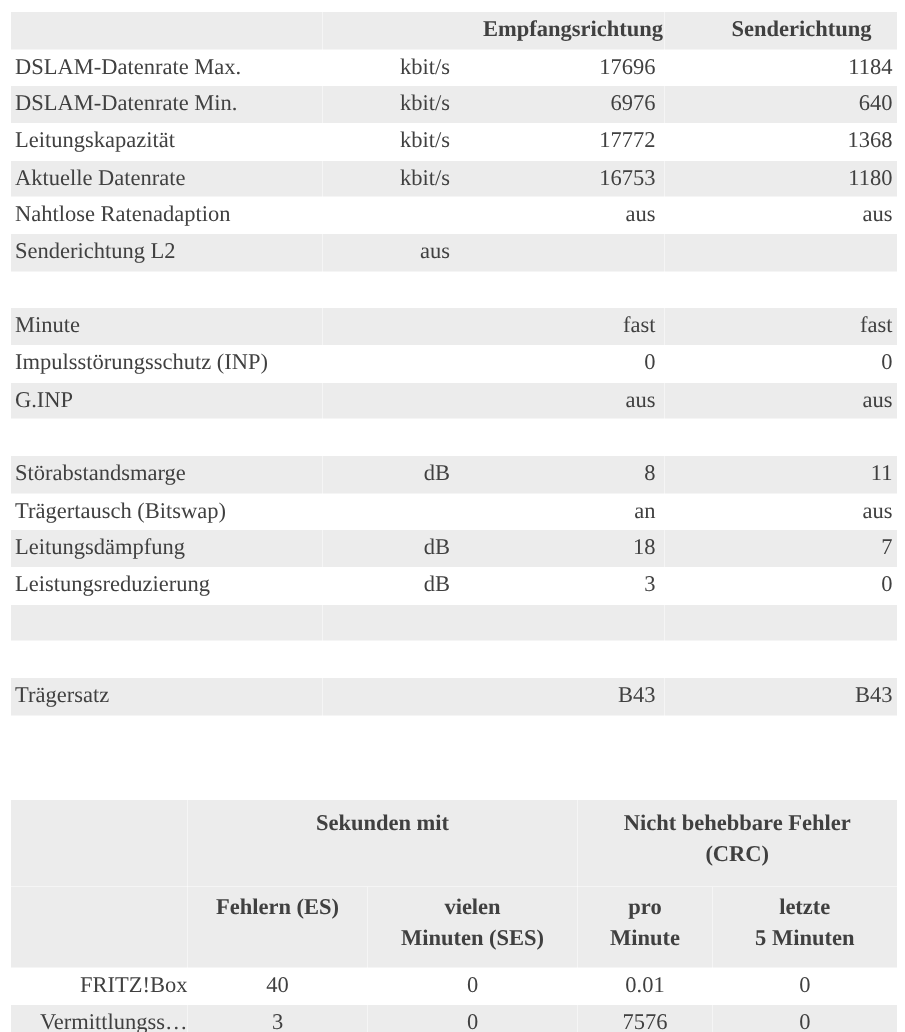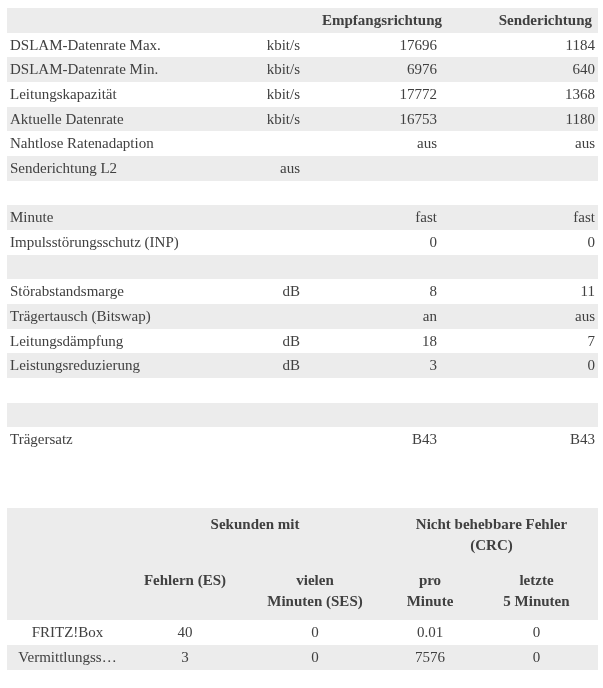--- a/index.html
+++ b/index.html
@@ -43,37 +43,37 @@
   .t1 thead tr{background:var(--zebra);}
   .t1 tbody tr:nth-child(even){background:var(--zebra);}
   .t1 td,.t1 th{vertical-align:middle;}
   .t1 td:nth-child(1),.t1 th:nth-child(1){text-align:left;padding-left:3px;}
   .t1 td:nth-child(2),.t1 th:nth-child(2){text-align:right;}
   .t1 td:nth-child(3),.t1 th:nth-child(3){text-align:right;}
   .t1 td:nth-child(3){padding-right:6px;}
   .t1 th:nth-child(3){padding-right:1px;}
   .t1 td:nth-child(4),.t1 th:nth-child(4){text-align:right;}
   .t1 td:nth-child(4){padding-right:3px;}
-  .t1 th:nth-child(4){padding-right:6px;margin-top:33px;}
+  .t1 th:nth-child(4){padding-right:17px;margin-top:33px;}
 
   
   .t2{margin-top:56px;}
   .t2 thead{background:var(--zebra);}
   .t2 tbody tr:nth-child(even){background:var(--zebra);}
   .t2 th{
     vertical-align:top;
     text-align:center;
     line-height:21px;
     margin-top:37px;
   }
   .t2 thead tr:nth-child(1) th{height:52px;padding-top:6px;}
   .t2 thead tr:nth-child(2) th{height:50px;padding-top:4px;}
   .t2 tbody tr{height:25px;}
   .t2 td{text-align:center;vertical-align:middle;}
-  .t2 td:first-child{text-align:center;padding-left:3px;}
+  .t2 td:first-child{text-align:right;padding-left:3px;}
 </style>
 </head>
 <body>
 
 <div class="page">
 
   <table class="t1">
     <colgroup>
       <col style="width:208px">
       <col style="width:85px">
@@ -135,20 +135,26 @@
           <td>Minute</td>
           <td></td>
           <td>fast</td>
           <td>fast</td>
         </tr>
         <tr>
           <td>Impulsstörungsschutz (INP)</td>
           <td></td>
           <td>0</td>
           <td>0</td>
+        </tr>
+        <tr>
+          <td>G.INP</td>
+          <td></td>
+          <td>aus</td>
+          <td>aus</td>
         </tr>
         <tr>
           <td></td>
           <td></td>
           <td></td>
           <td></td>
         </tr>
         <tr>
           <td>Störabstandsmarge</td>
           <td>dB</td>

